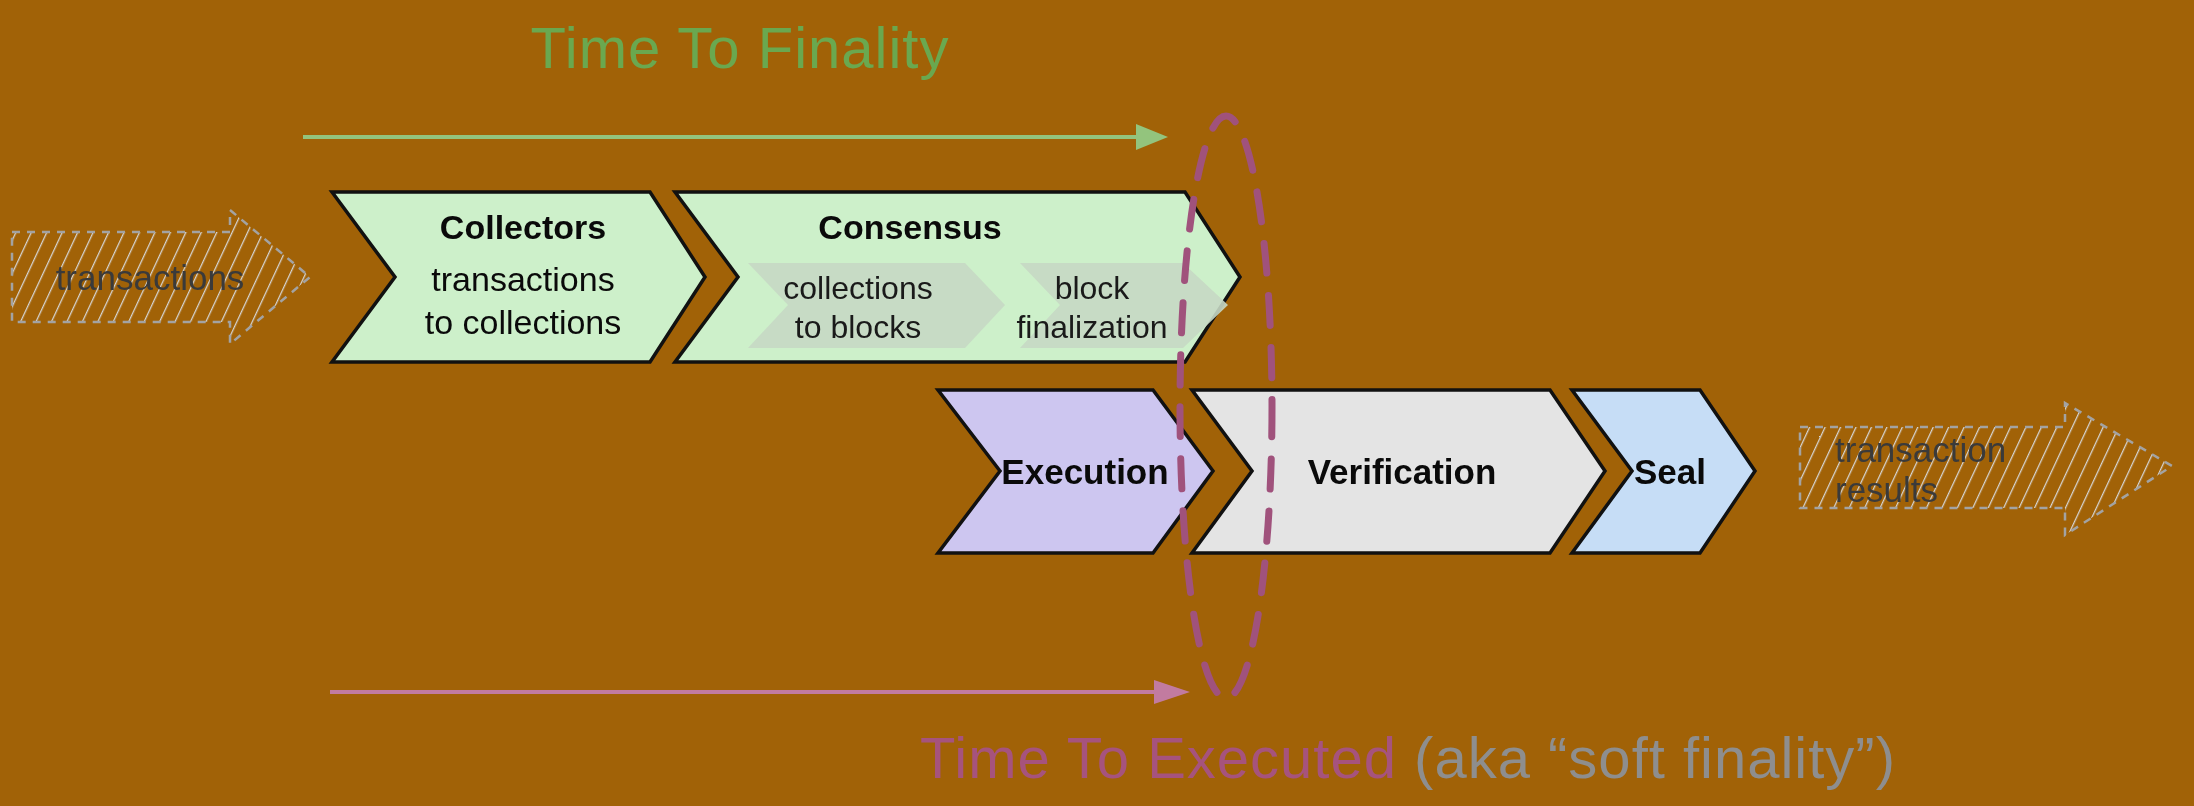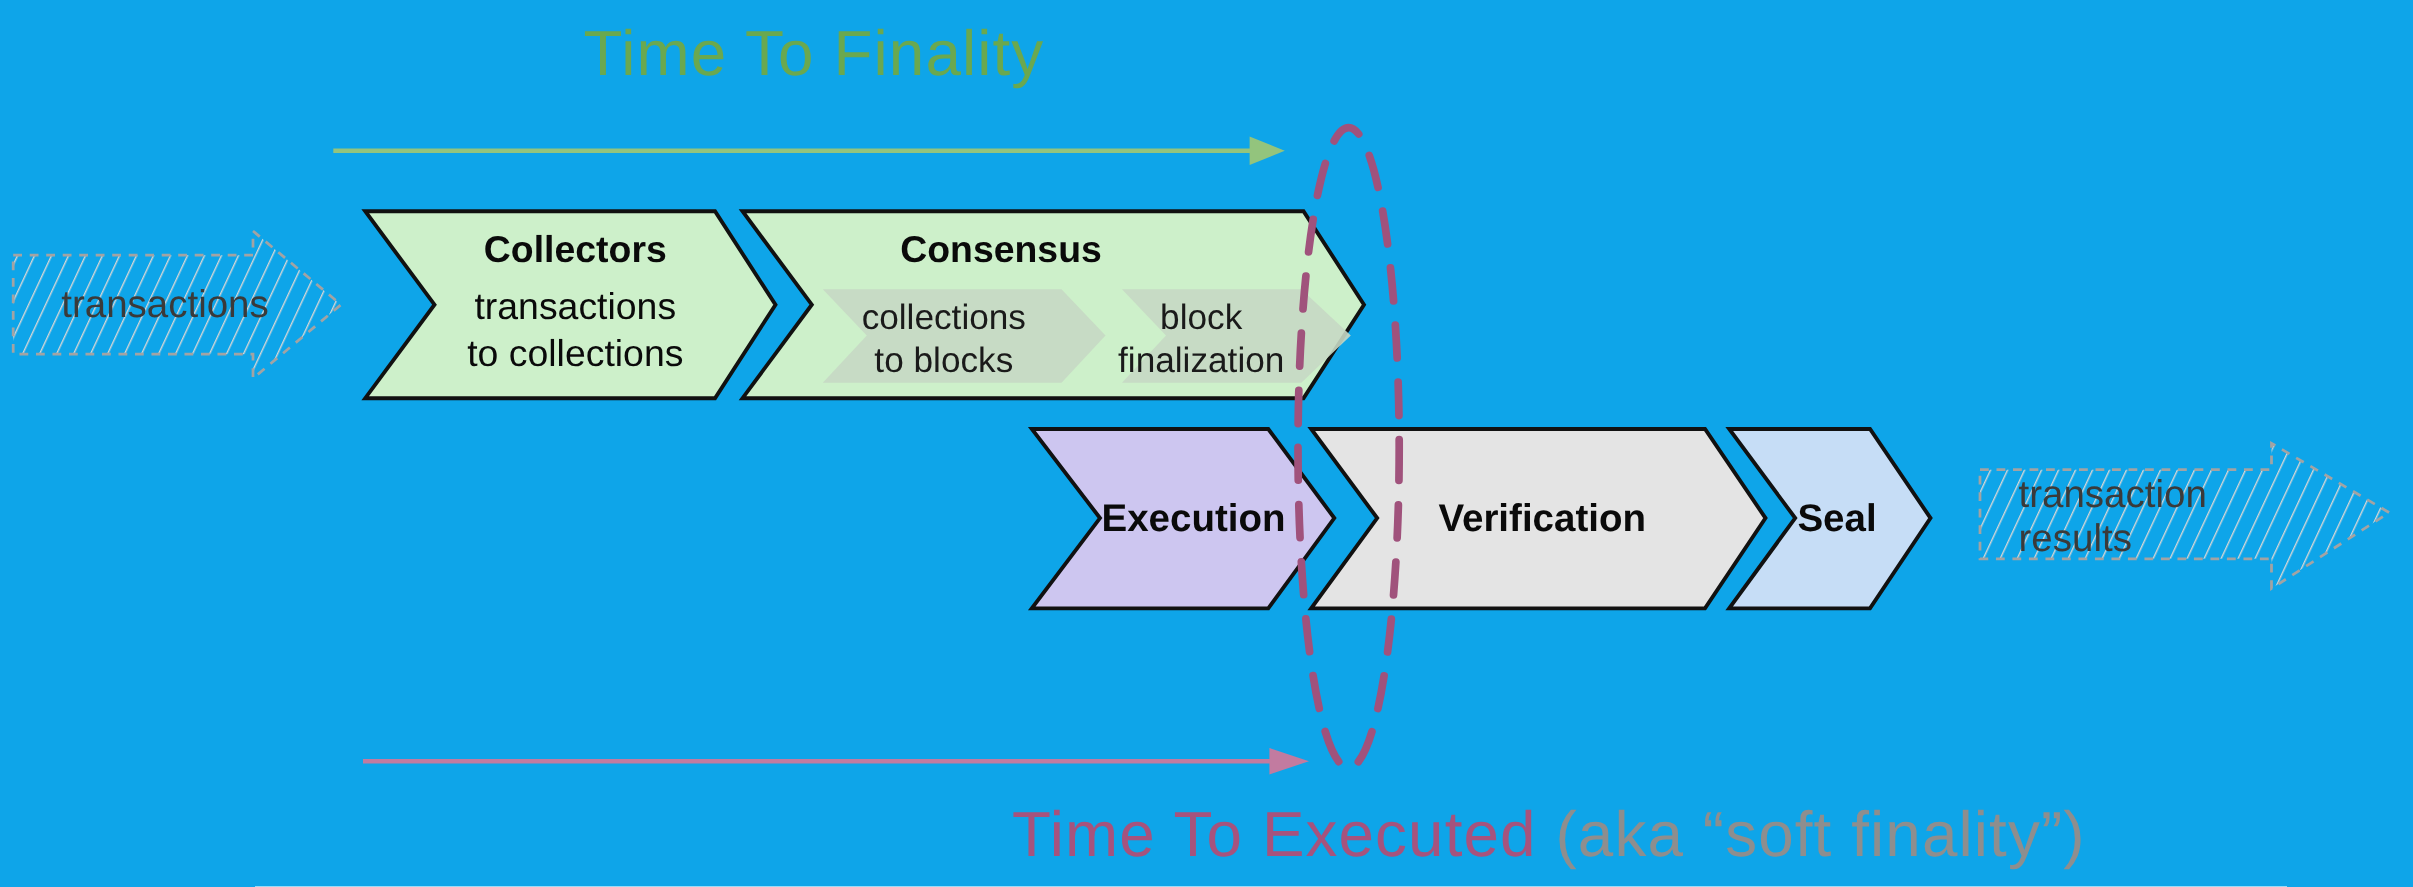--- a/index.html
+++ b/index.html
@@ -4,21 +4,21 @@
 <style>
   html, body {
     margin: 0;
     padding: 0;
     background: #ffffff;
   }
   .canvas {
     position: relative;
     width: 2194px;
     height: 806px;
-    background: #0ea5e9;
+    background: #a16207;
     overflow: hidden;
     font-family: "Liberation Sans", sans-serif;
   }
   svg text {
     font-family: "Liberation Sans", sans-serif;
   }
 </style>
 </head>
 <body>
 

